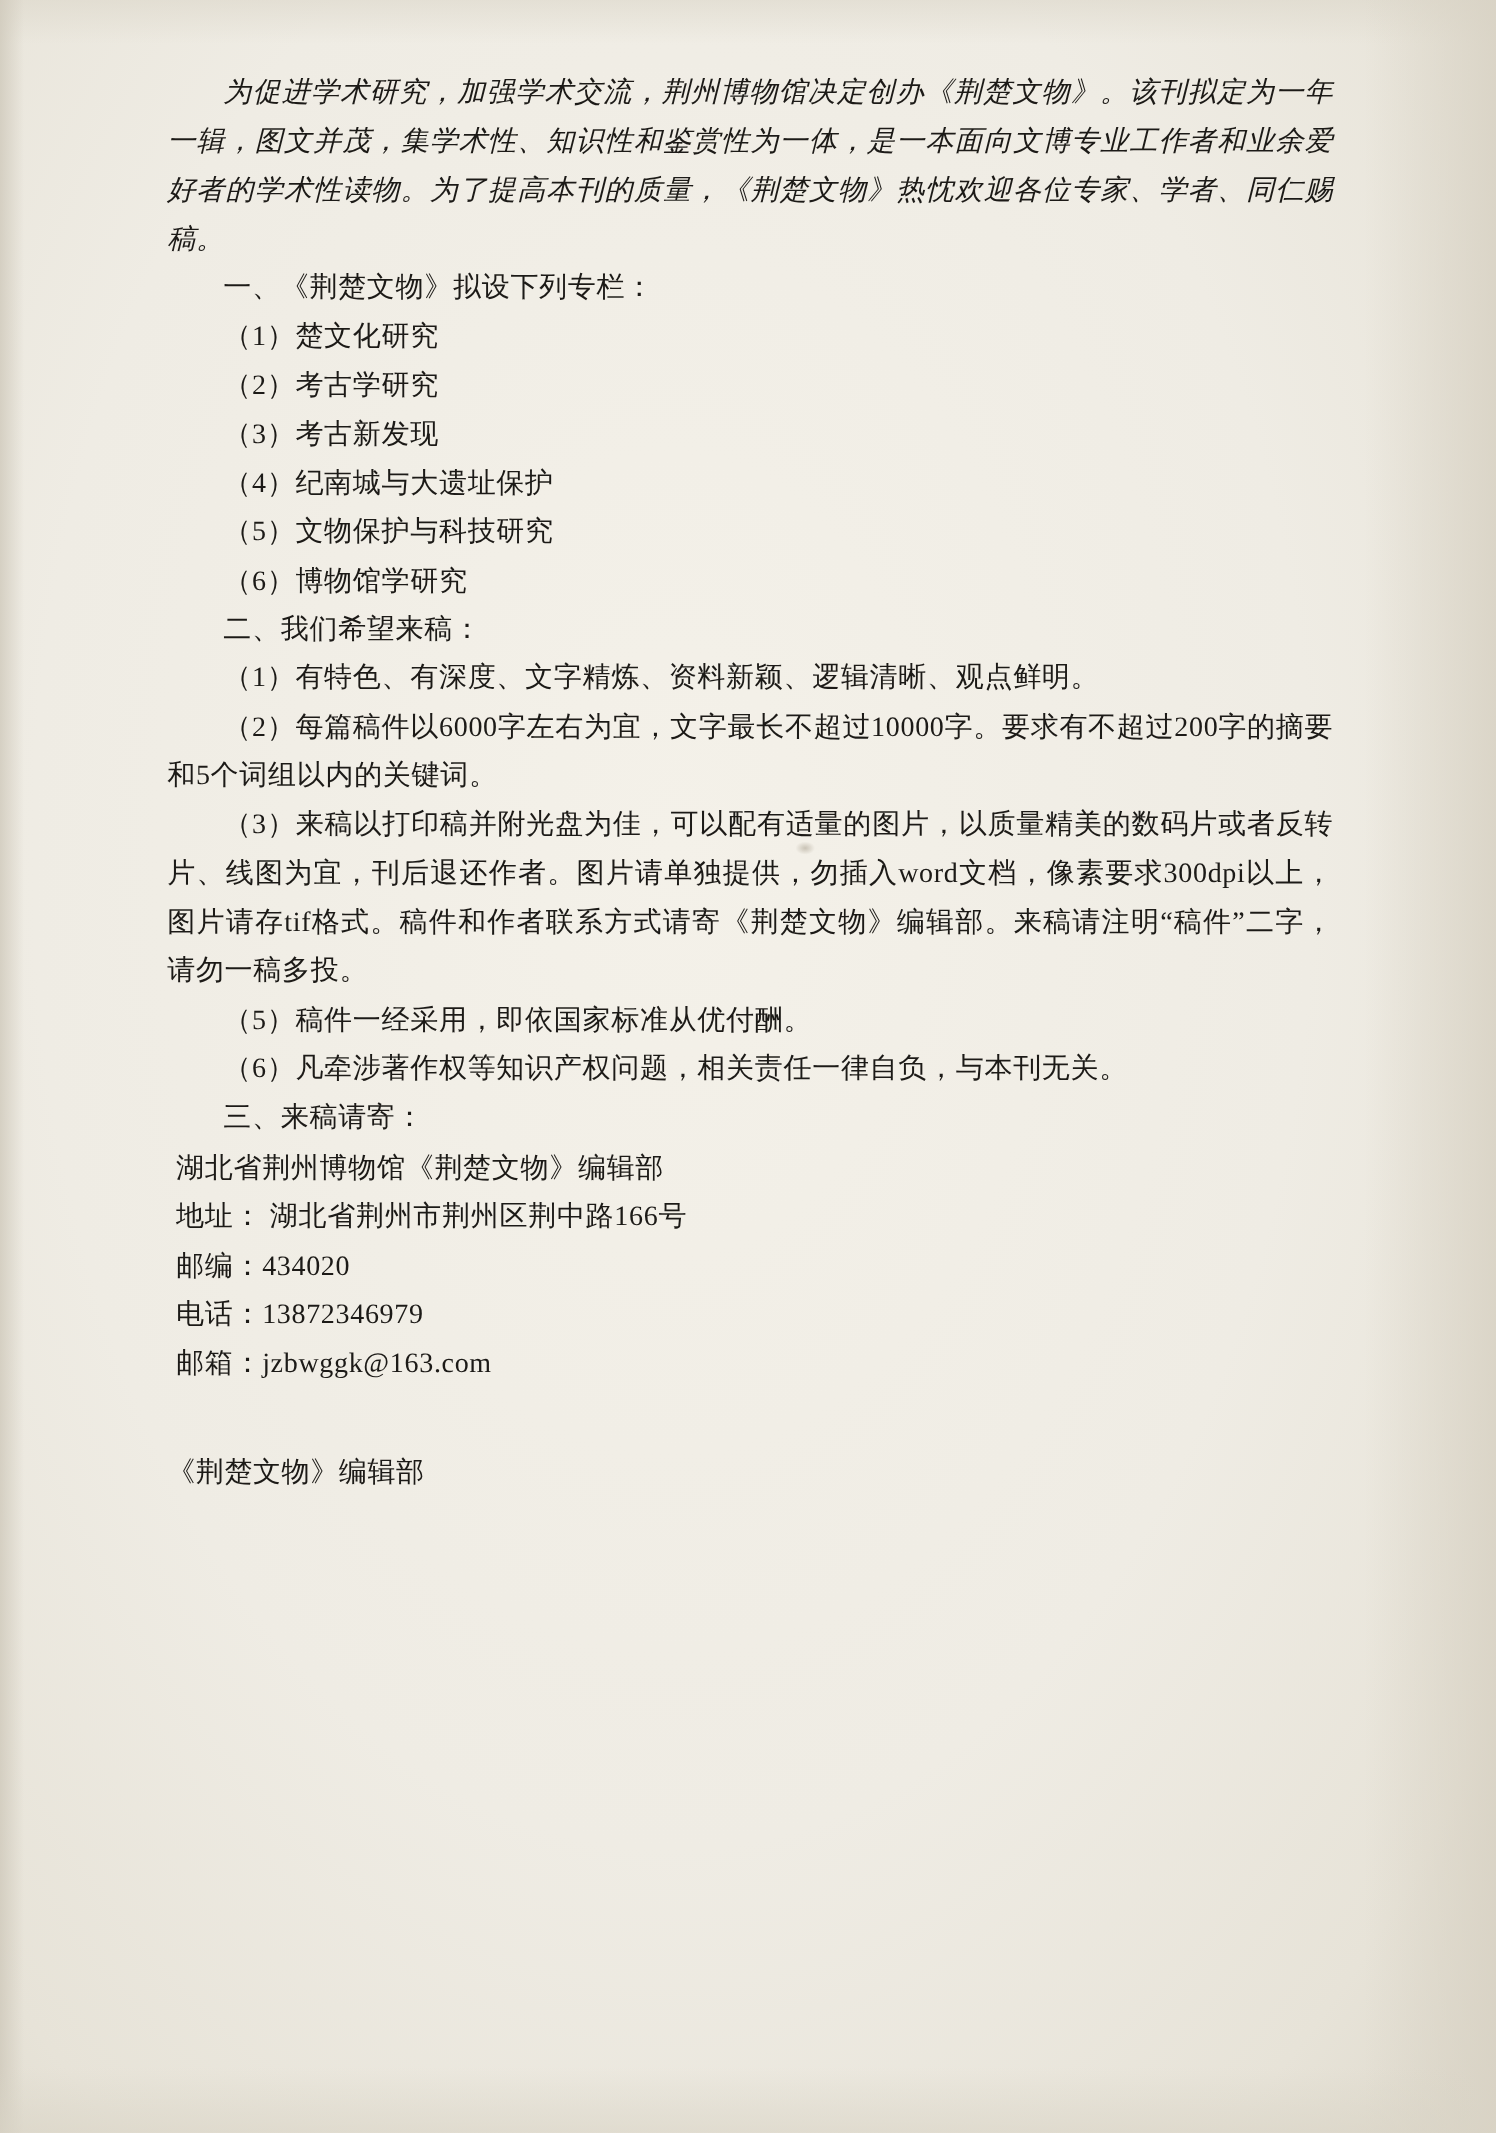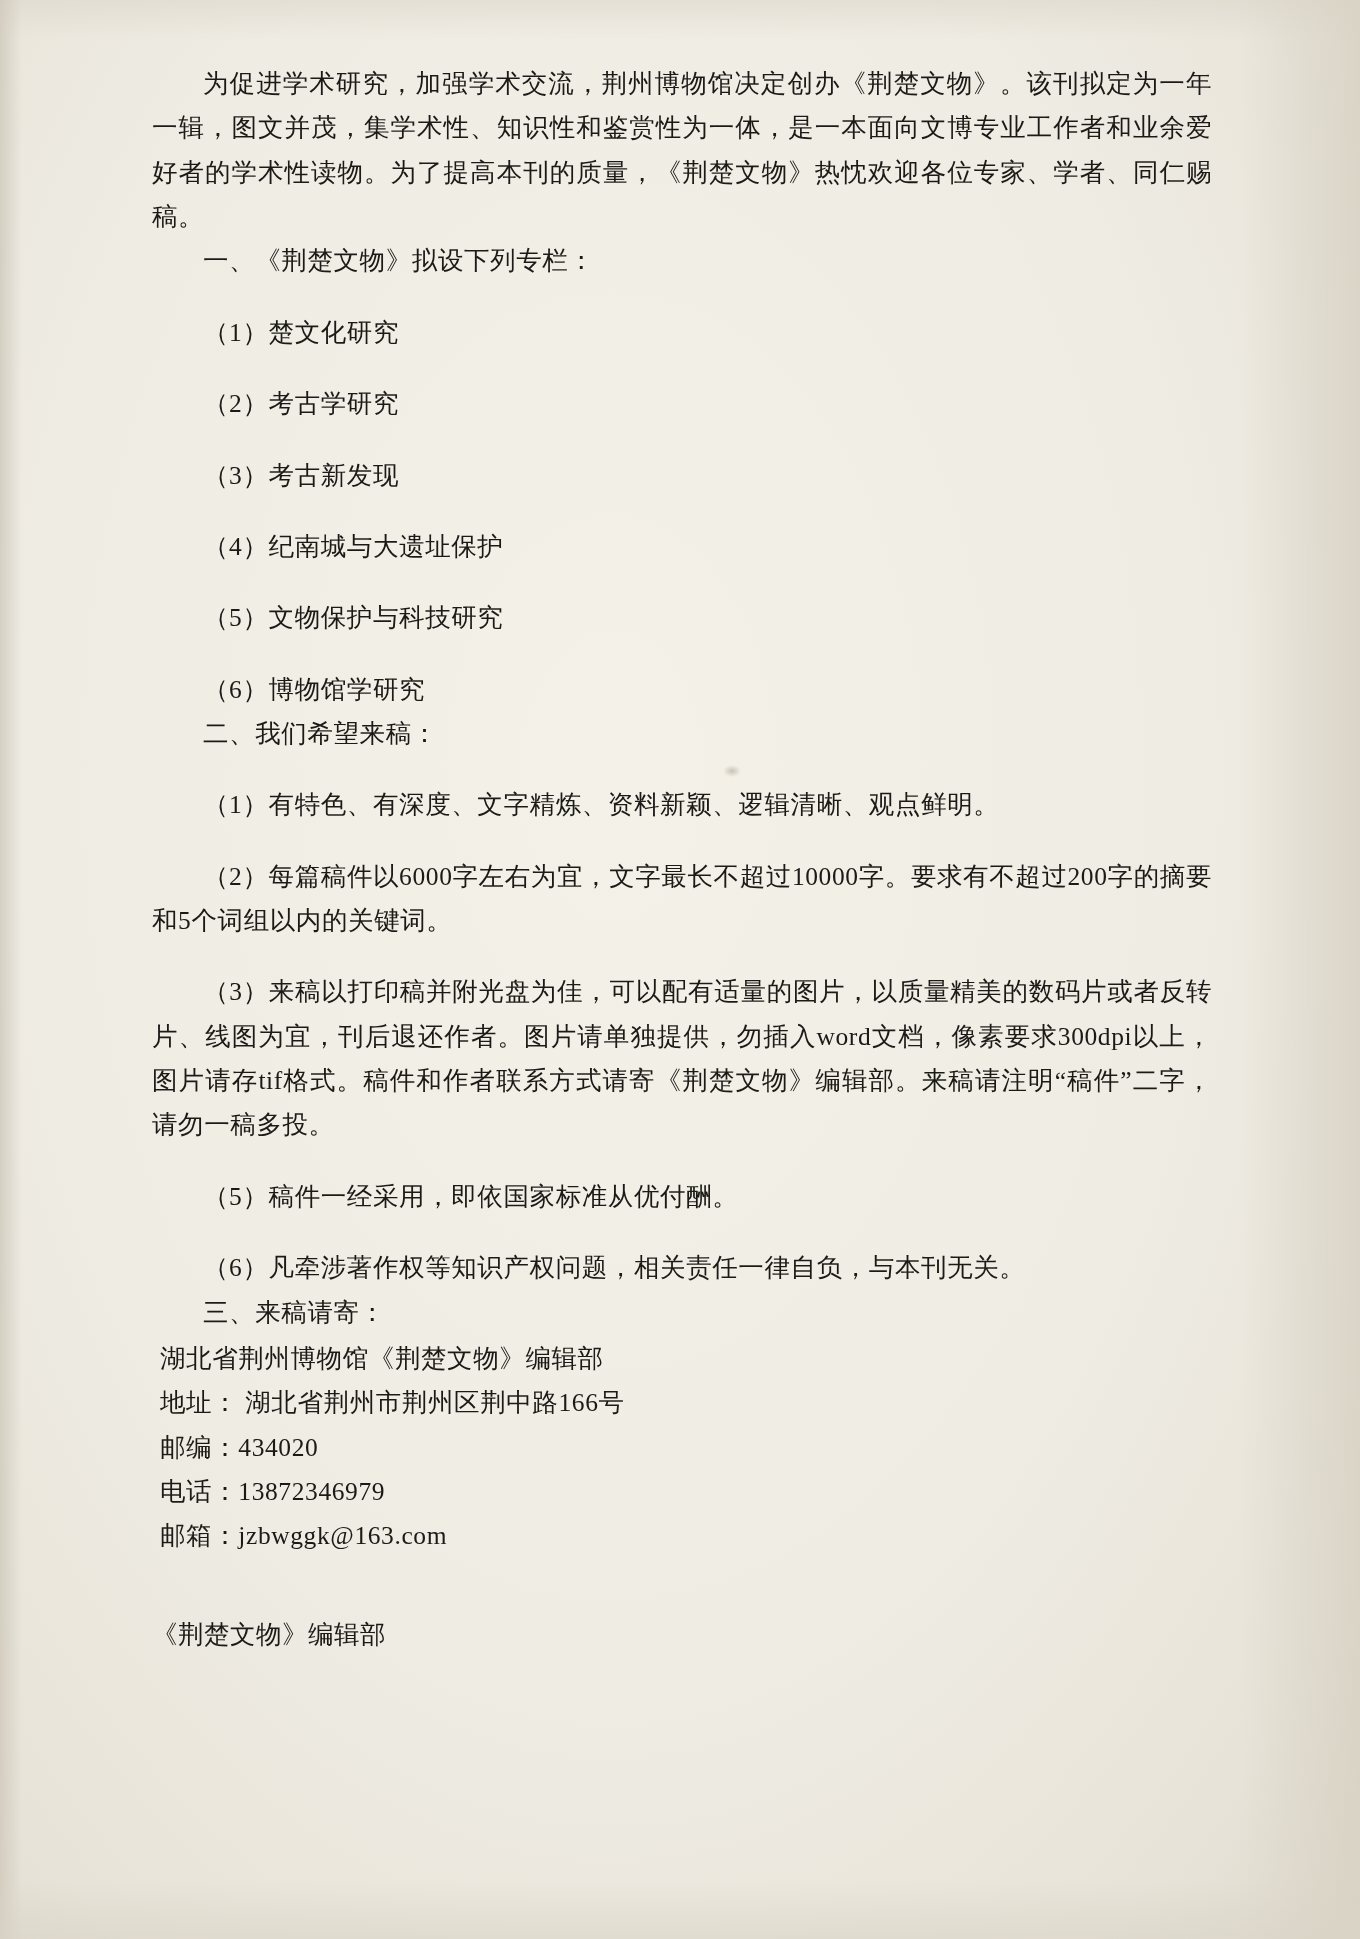--- a/index.html
+++ b/index.html
@@ -80,24 +80,23 @@
     letter-spacing: 0.6px;
     color: #1c1a17;
   }
 
   p {
     margin: 0;
     text-align: justify;
     text-justify: inter-ideograph;
   }
 
-  .indent2 { text-indent: 2em; }
+  .indent2 { text-indent: 2em; font-style: italic; }
   .list-item {
     text-indent: 2em;
-    margin-top: 27px;
   }
   .section-head {
     text-indent: 2em;
   }
 
   .addr-block {
     margin-top: 2px;
   }
   .addr-line {
     text-indent: 0;

